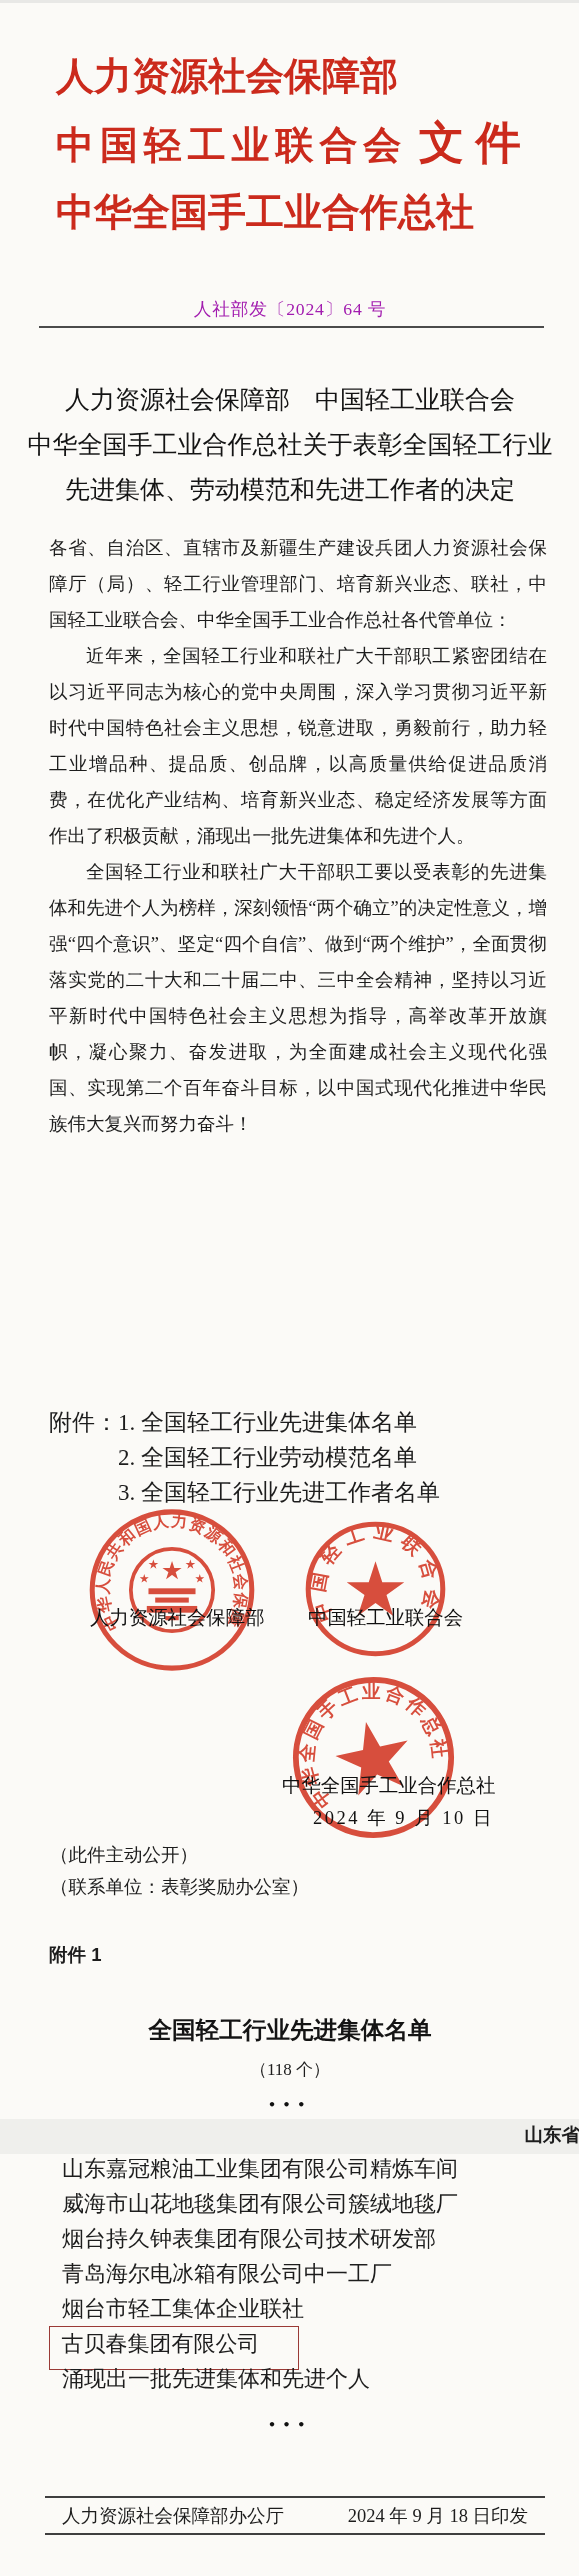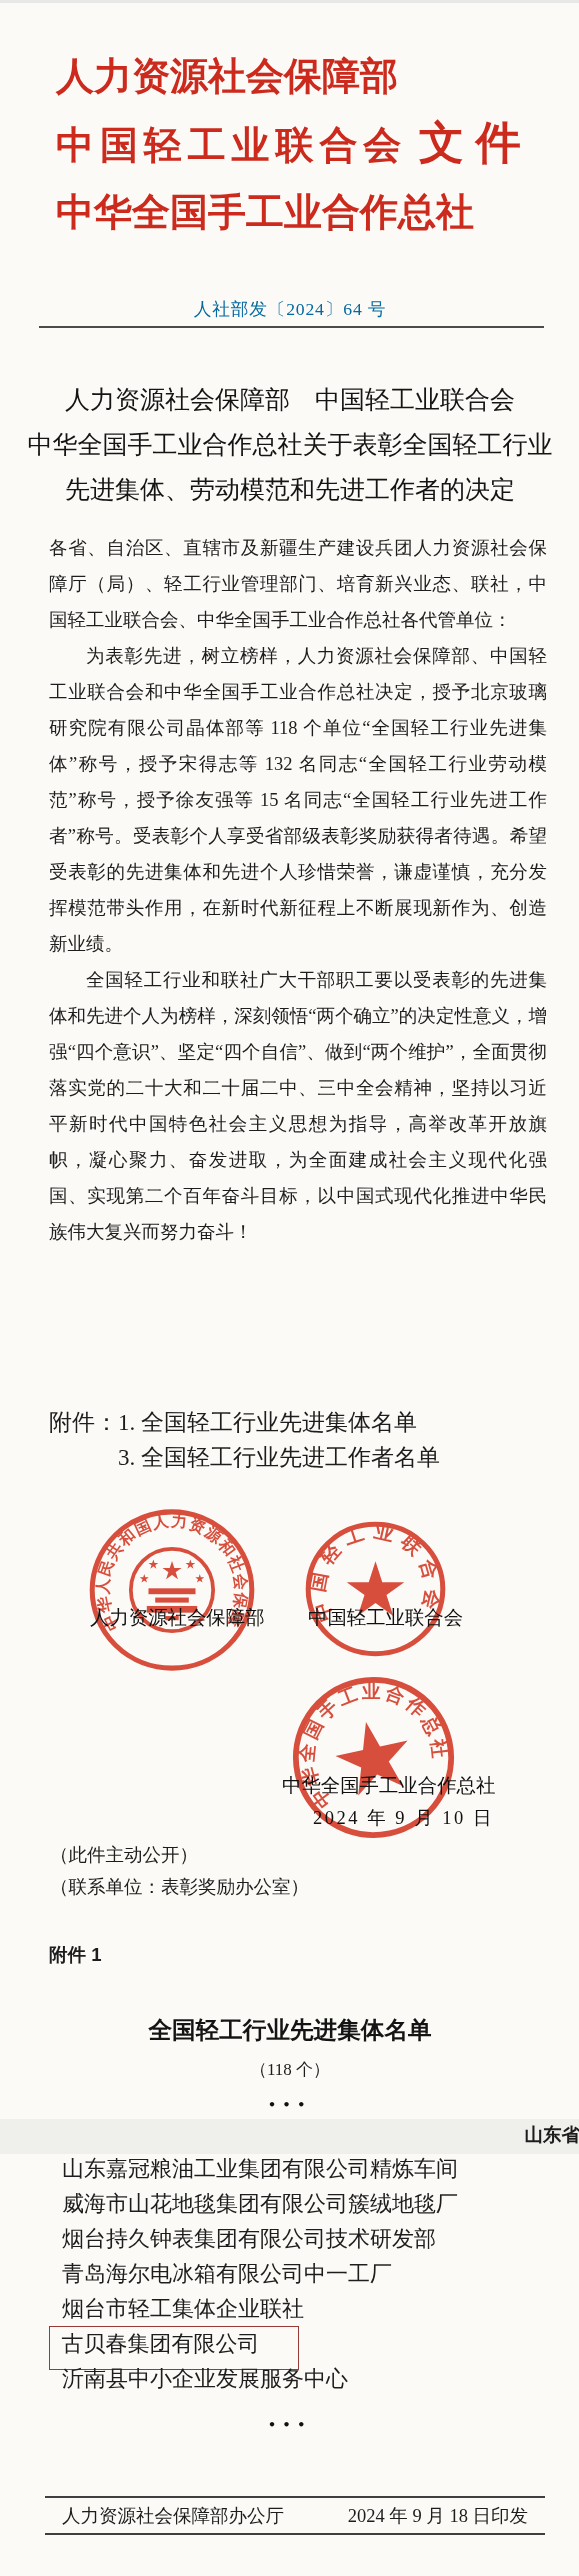--- a/index.html
+++ b/index.html
@@ -8,21 +8,21 @@
     background:#fbfaf7;overflow:hidden;
     font-family:"Liberation Serif","DejaVu Serif",serif;color:#1d1d1d;
   }
   
   .red-head{position:absolute;top:40px;left:56px;color:#cb2a1c;font-weight:bold;}
   .org-line{font-size:38px;line-height:67px;white-space:nowrap;}
   .org-line.spaced{letter-spacing:5.9px;}
   .doc-type{font-size:45px;letter-spacing:11.8px;margin-left:11.8px;}
   
   .doc-number{position:absolute;top:294px;left:0;width:100%;text-align:center;
-    font-size:17.7px;letter-spacing:0.8px;color:#0369a1;}
+    font-size:17.7px;letter-spacing:0.8px;color:#a21caf;}
   .rule{position:absolute;top:323px;left:39px;width:505px;height:1.7px;background:#4b4b4b;}
   
   .title{position:absolute;top:374px;left:0;width:100%;text-align:center;
     font-weight:normal;font-size:25px;line-height:45px;color:#141414;}
   
   .body{position:absolute;top:527px;left:49px;width:498px;font-size:18.5px;
     line-height:36px;text-align:justify;}
   .body p{margin:0;text-indent:2em;}
   .body p.salutation{text-indent:0;}
   
@@ -85,28 +85,29 @@
   <div class="rule"></div>
 
   <h1 class="title" style="margin:0;">
     <div>人力资源社会保障部　中国轻工业联合会</div>
     <div>中华全国手工业合作总社关于表彰全国轻工行业</div>
     <div>先进集体、劳动模范和先进工作者的决定</div>
   </h1>
 
   <section class="body">
     <p class="salutation">各省、自治区、直辖市及新疆生产建设兵团人力资源社会保障厅（局）、轻工行业管理部门、培育新兴业态、联社，中国轻工业联合会、中华全国手工业合作总社各代管单位：</p>
-    <p>为表彰先进，树立榜样，人力资源社会保障部、中国轻工业联合会和中华全国手工业合作总社决定，授予北京玻璃研究院有限公司晶体部等 118 个单位“全国轻工行业先进集体”称号，授予宋得志等 132 名同志“全国轻工行业劳动模范”称号，授予徐友强等 15 名同志“全国轻工行业先进工作者”称号。受表彰个人享受省部级表彰奖励获得者待遇。希望受表彰的先进集体和先进个人珍惜荣誉，谦虚谨慎，充分发挥模范带头作用，在新时代新征程上不断展现新作为、创造新业绩。</p>
+    <p>近年来，全国轻工行业和联社广大干部职工紧密团结在以习近平同志为核心的党中央周围，深入学习贯彻习近平新时代中国特色社会主义思想，锐意进取，勇毅前行，助力轻工业增品种、提品质、创品牌，以高质量供给促进品质消费，在优化产业结构、培育新兴业态、稳定经济发展等方面作出了积极贡献，涌现出一批先进集体和先进个人。</p>
     <p>全国轻工行业和联社广大干部职工要以受表彰的先进集体和先进个人为榜样，深刻领悟“两个确立”的决定性意义，增强“四个意识”、坚定“四个自信”、做到“两个维护”，全面贯彻落实党的二十大和二十届二中、三中全会精神，坚持以习近平新时代中国特色社会主义思想为指导，高举改革开放旗帜，凝心聚力、奋发进取，为全面建成社会主义现代化强国、实现第二个百年奋斗目标，以中国式现代化推进中华民族伟大复兴而努力奋斗！</p>
   </section>
 
   <section class="attachments">
     <div class="att-label">附件：</div>
     <div>
       <div>1. 全国轻工行业先进集体名单</div>
+      <div>2. 全国轻工行业劳动模范名单</div>
       <div>3. 全国轻工行业先进工作者名单</div>
     </div>
   </section>
 
   <svg class="seal seal-1" width="172" height="168" viewBox="0 0 204 200">
     <ellipse cx="102" cy="100" rx="95" ry="93" fill="none" stroke="#d5402e" stroke-width="6"></ellipse>
     <path id="s1ring" d="M39.7,143.6 A76,76 0 1 1 164.3,143.6" fill="none"></path>
     <text font-size="19" letter-spacing="1.5" fill="#d5402e">
       <textPath href="#s1ring">中华人民共和国人力资源和社会保障部</textPath>
     </text>
@@ -157,21 +158,21 @@
   <div class="province-band"></div>
   <div class="province">山东省</div>
 
   <div class="company-list">
     <div class="company">山东嘉冠粮油工业集团有限公司精炼车间</div>
     <div class="company">威海市山花地毯集团有限公司簇绒地毯厂</div>
     <div class="company">烟台持久钟表集团有限公司技术研发部</div>
     <div class="company">青岛海尔电冰箱有限公司中一工厂</div>
     <div class="company">烟台市轻工集体企业联社</div>
     <div class="company"><span class="boxed">古贝春集团有限公司</span></div>
-    <div class="company">沂南县中小企业发展服务中心</div>
+    <div class="company">涌现出一批先进集体和先进个人</div>
   </div>
 
   <div class="dots dots-2">•••</div>
 
   <div class="footer-line footer-line-top"></div>
   <div class="footer-row">
     <span>人力资源社会保障部办公厅</span>
     <span>2024 年 9 月 18 日印发</span>
   </div>
   <div class="footer-line footer-line-bottom"></div>

